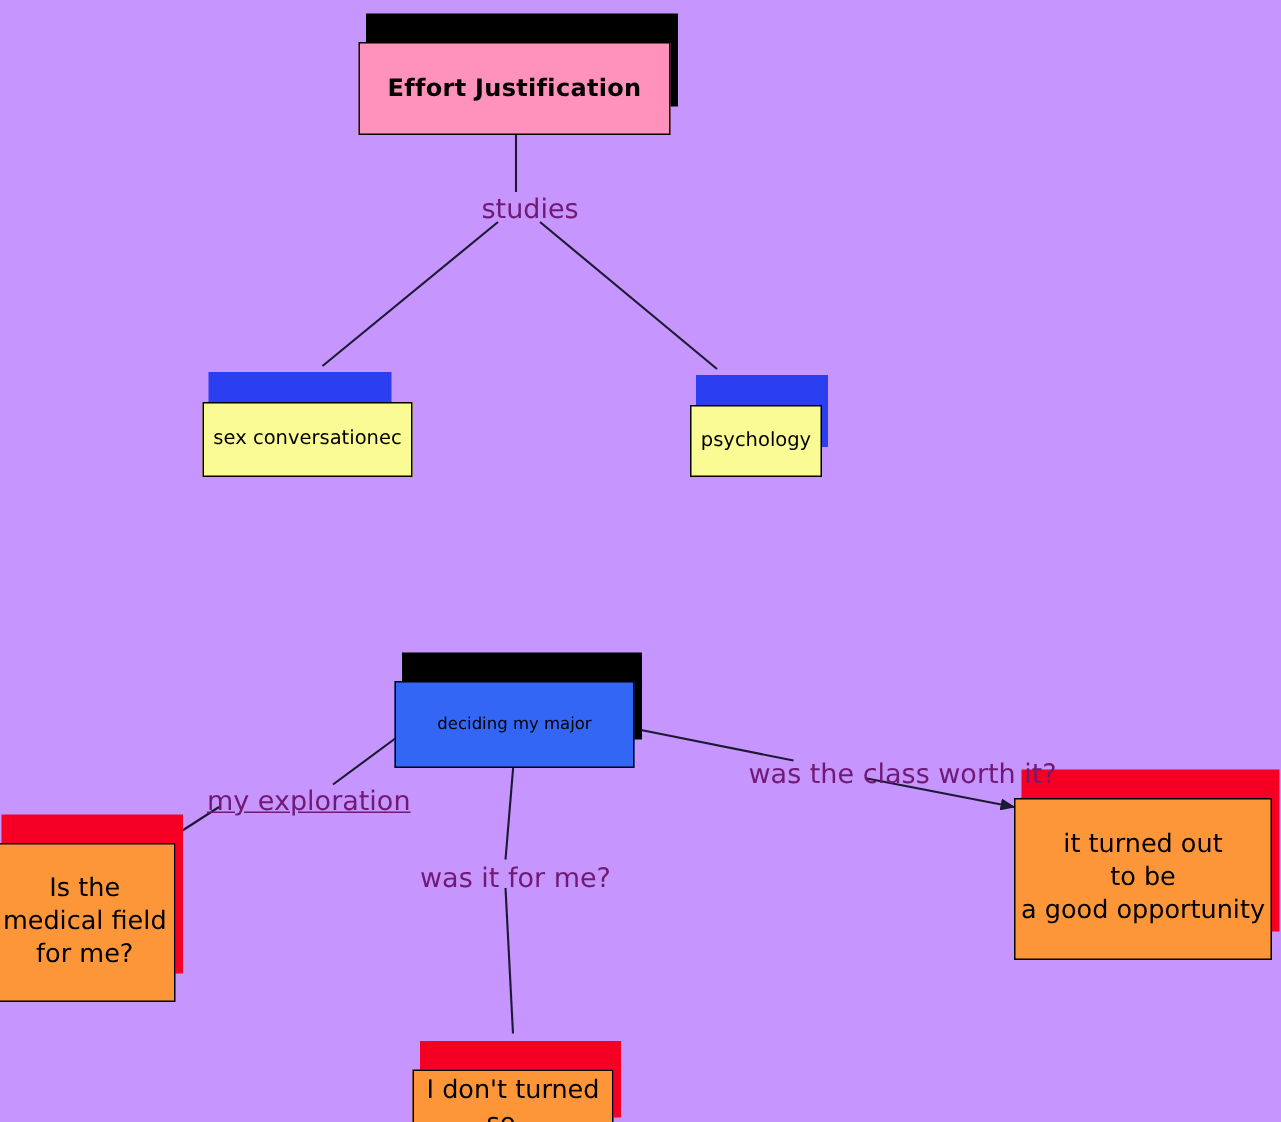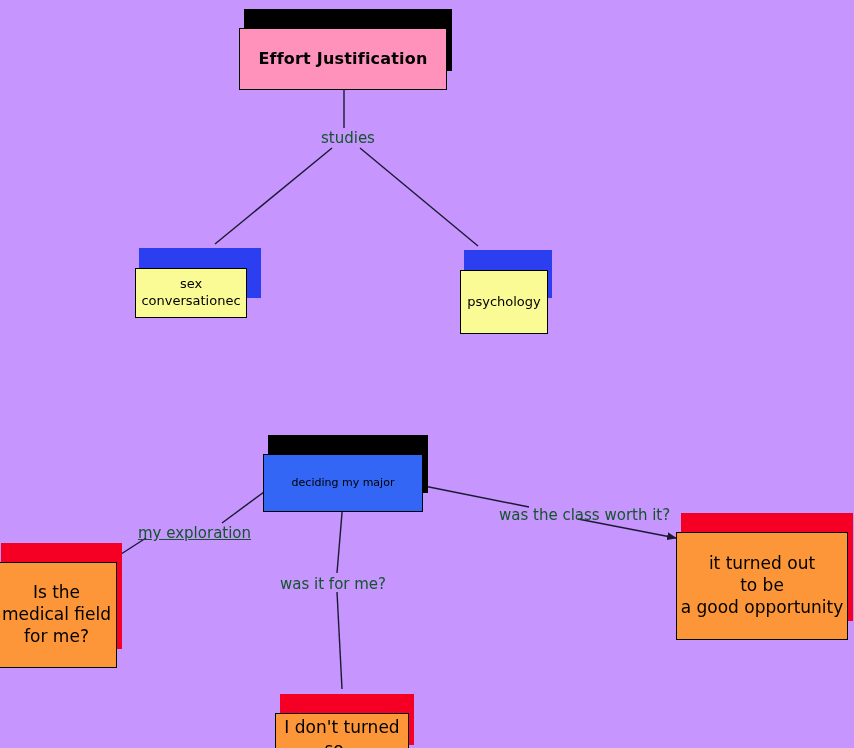--- a/index.html
+++ b/index.html
@@ -58,22 +58,22 @@
   .node-blue {
     background: #3366f4;
     font-size: 11px;
   }
   .node-orange {
     background: #fd9638;
     font-size: 17px;
   }
   .link-label {
     position: absolute;
-    font-size: 15px;
-    color: #14532d;
+    font-size: 18px;
+    color: #701a75;
     white-space: nowrap;
     z-index: 4;
     background: transparent;
   }
 </style>
 </head>
 <body>
 
 <div id="canvas">
   <svg id="links-layer" width="854" height="748" viewBox="0 0 854 748">
@@ -91,23 +91,23 @@
         <line x1="344" y1="489" x2="337" y2="573" stroke="#1a1a33" stroke-width="1.4"></line>
         <line x1="337" y1="592" x2="342" y2="689" stroke="#1a1a33" stroke-width="1.4"></line>
         <line x1="424" y1="486" x2="529" y2="507" stroke="#1a1a33" stroke-width="1.4"></line>
         <line x1="578" y1="519" x2="676" y2="538" stroke="#1a1a33" stroke-width="1.4" marker-end="url(#arrowhead)"></line>
       </g>
   </svg>
   <div id="nodes-group">
       <div class="node-shadow" style="left: 244px; top: 9px; width: 208px; height: 62px; background: rgb(0, 0, 0);"></div>
       <div class="node node-pink" style="left: 239px; top: 4px; width: 208px; height: 62px;">Effort Justification</div>
       <div class="node-shadow" style="left: 139px; top: 248px; width: 122px; height: 50px; background: rgb(43, 63, 240);"></div>
-      <div class="node node-yellow" style="left: 135px; top: 244px; width: 112px; height: 50px;">sex conversationec</div>
+      <div class="node node-yellow" style="left: 135px; top: 244px; width: 140px; height: 50px;">sex conversationec</div>
       <div class="node-shadow" style="left: 464px; top: 250px; width: 88px; height: 48px; background: rgb(43, 63, 240);"></div>
-      <div class="node node-yellow" style="left: 460px; top: 246px; width: 88px; height: 64px;">psychology</div>
+      <div class="node node-yellow" style="left: 460px; top: 246px; width: 88px; height: 48px;">psychology</div>
       <div class="node-shadow" style="left: 268px; top: 435px; width: 160px; height: 58px; background: rgb(0, 0, 0);"></div>
       <div class="node node-blue" style="left: 263px; top: 430px; width: 160px; height: 58px;">deciding my major</div>
       <div class="node-shadow" style="left: 1px; top: 543px; width: 121px; height: 106px; background: rgb(245, 0, 36);"></div>
       <div class="node node-orange" style="left: -4px; top: 538px; width: 121px; height: 106px;">Is the
 medical field
 for me?</div>
       <div class="node-shadow" style="left: 681px; top: 513px; width: 172px; height: 108px; background: rgb(245, 0, 36);"></div>
       <div class="node node-orange" style="left: 676px; top: 508px; width: 172px; height: 108px;">it turned out
 to be
 a good opportunity</div>

